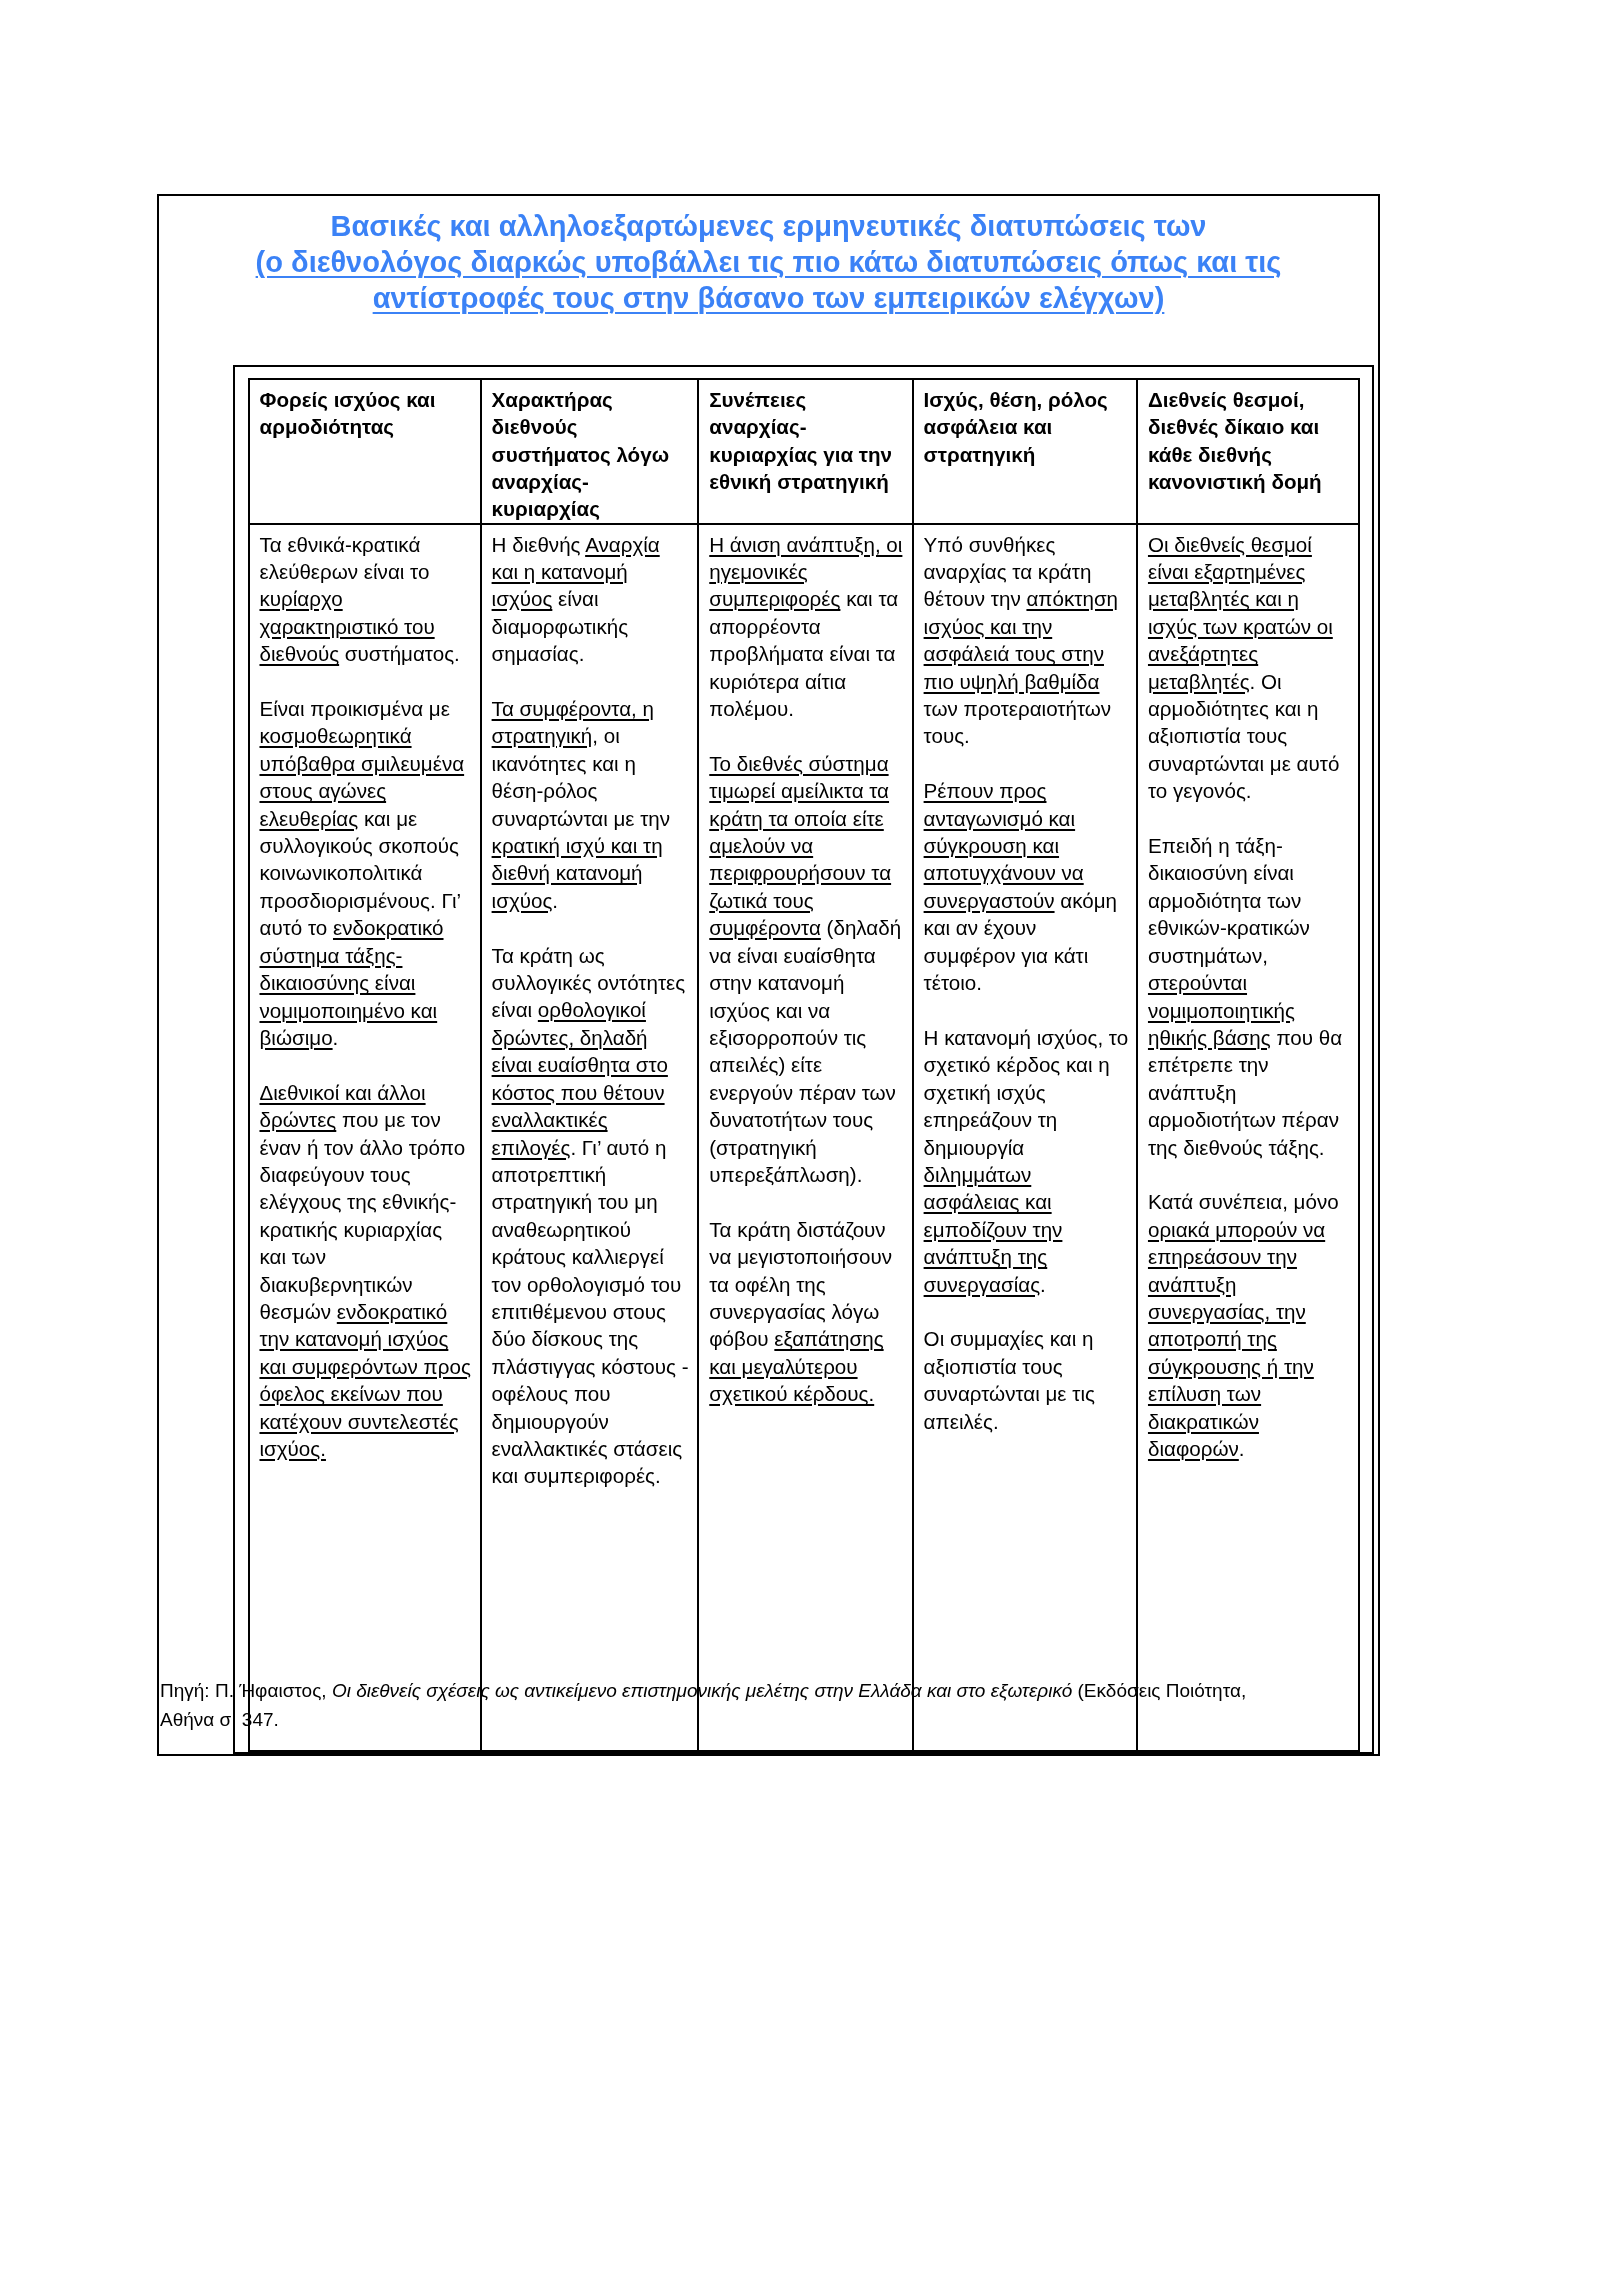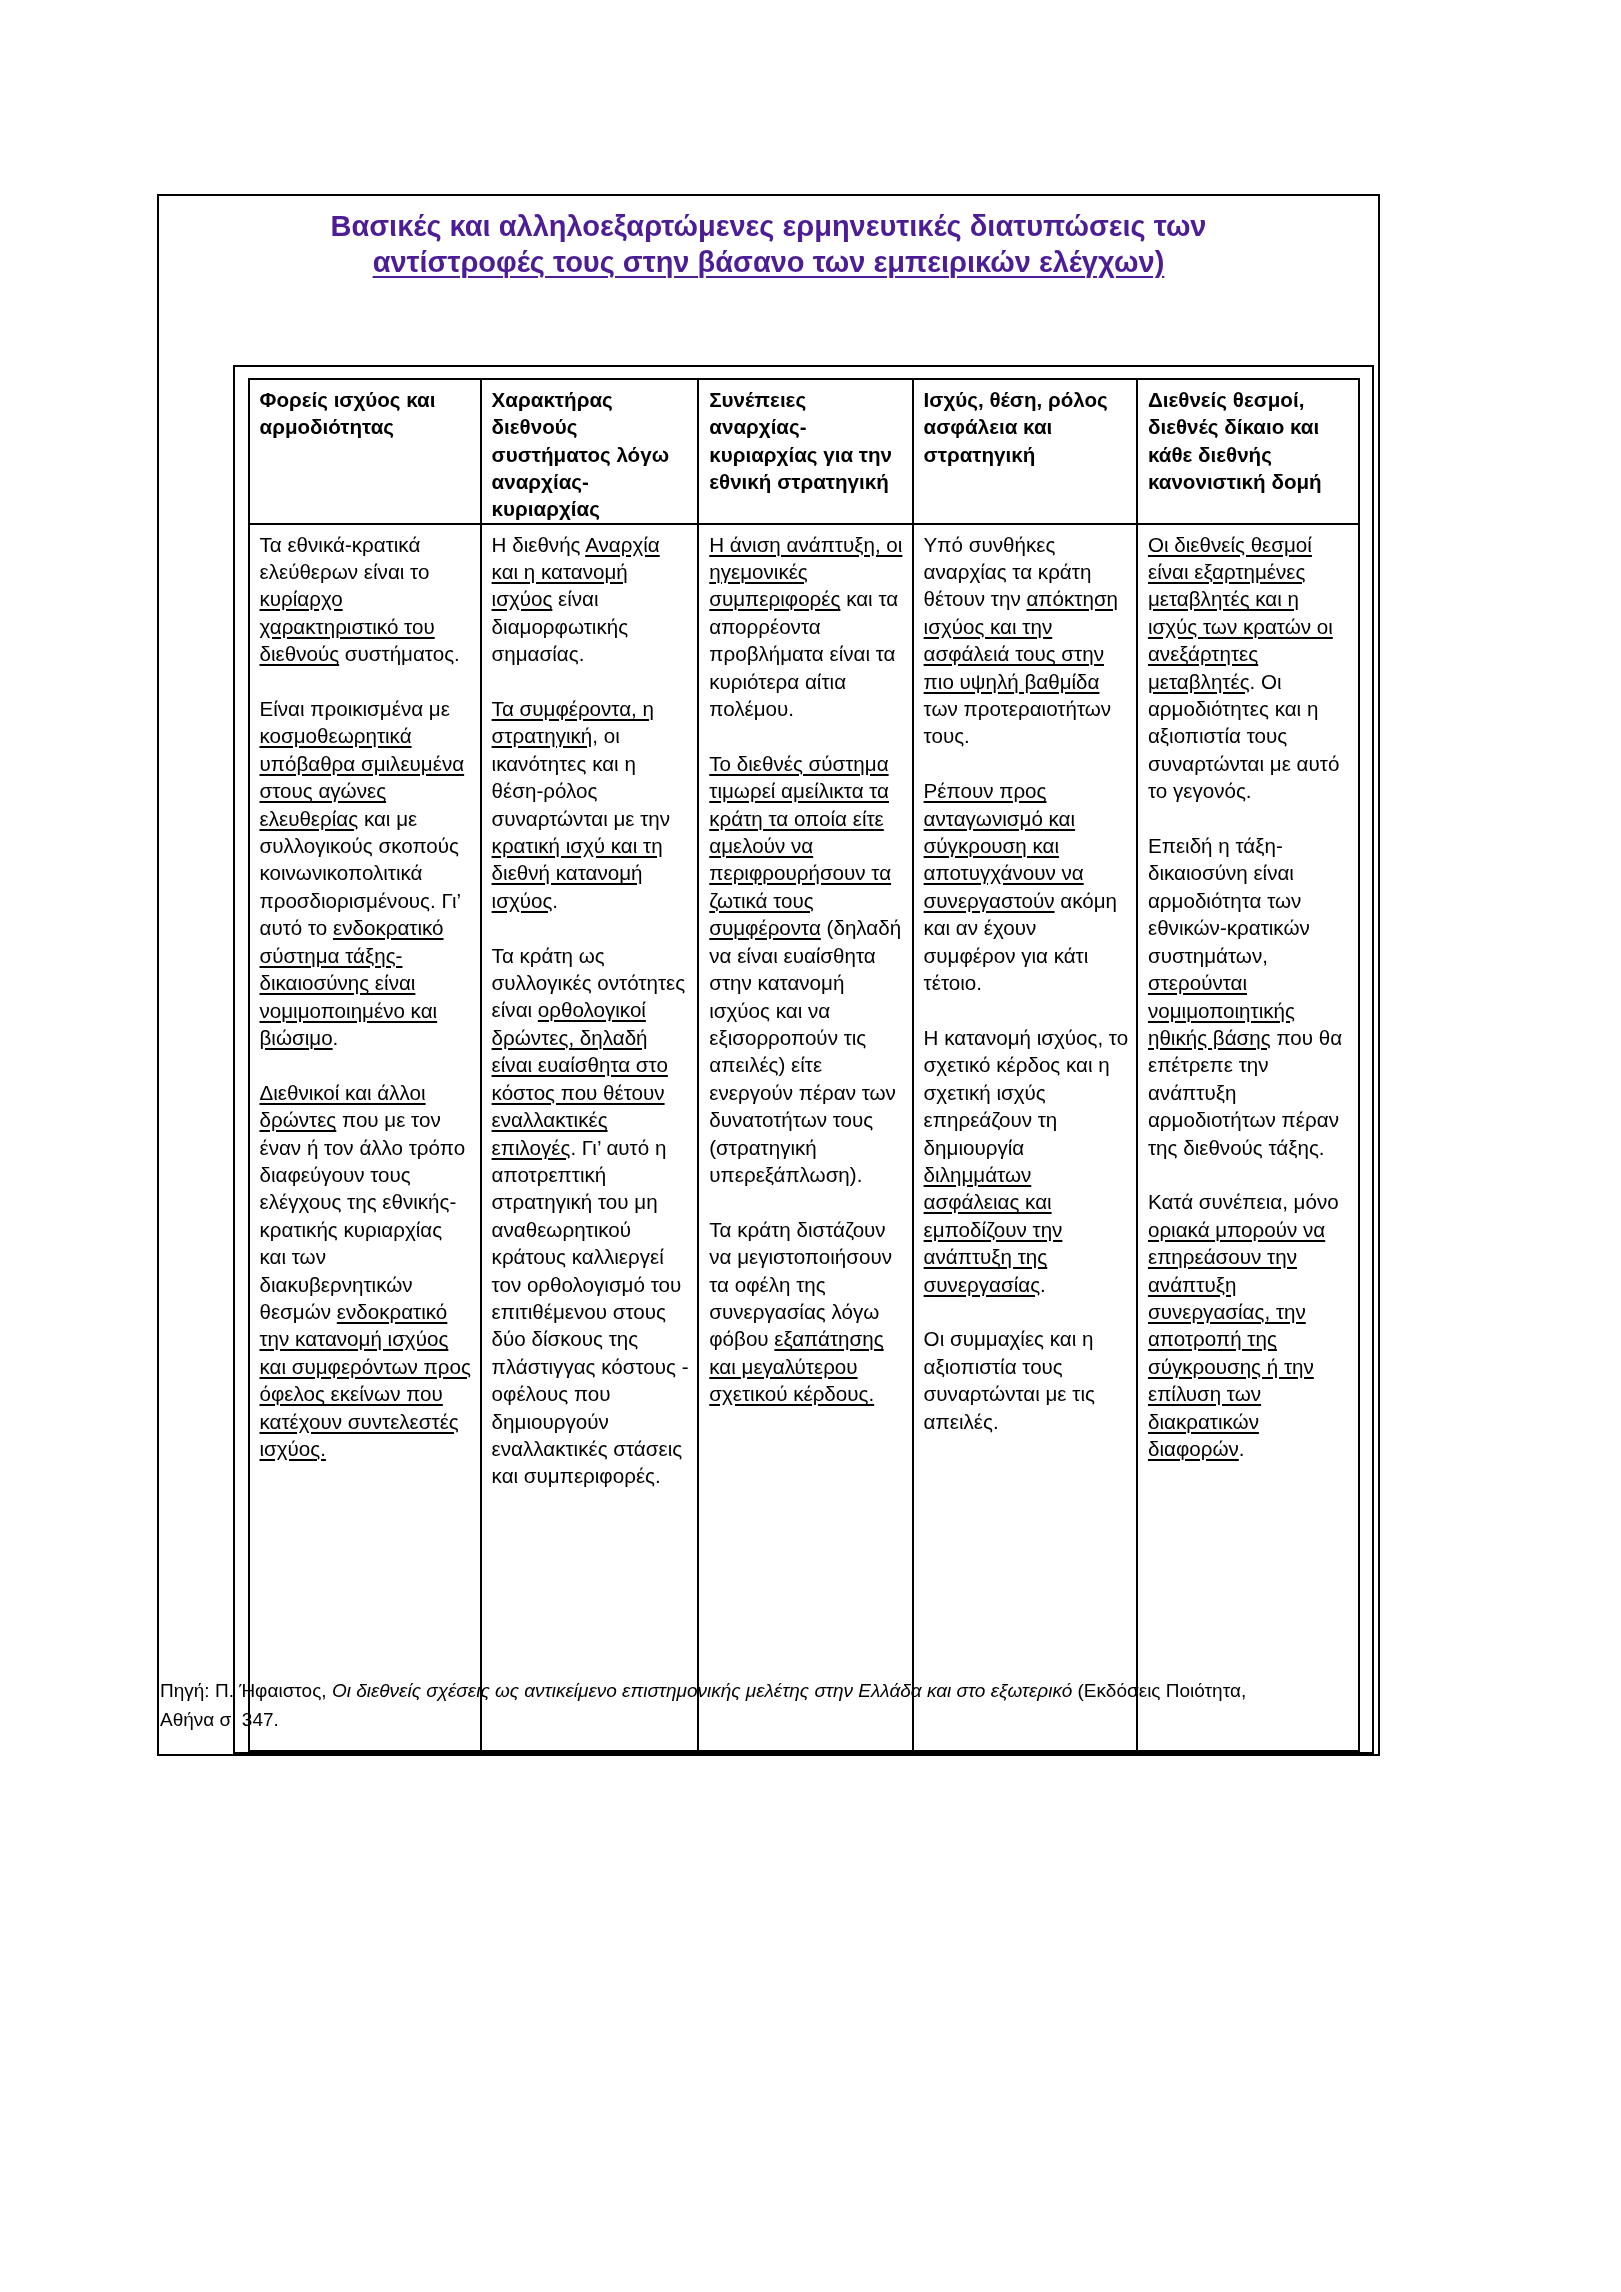--- a/index.html
+++ b/index.html
@@ -66,22 +66,23 @@
     width: 1117px;
     font-size: 19px;
     line-height: 29px;
   }
   .i { font-style: italic; }
 </style>
 </head>
 <body>
 
 <div class="figure">
-  <div class="title" id="title-block" style="color: #4c1d95;">
+  <div class="title" id="title-block" style="color: #3b82f6;">
     <div>Βασικές και αλληλοεξαρτώμενες ερμηνευτικές διατυπώσεις των</div>
+    <div class="tu">(ο διεθνολόγος διαρκώς υποβάλλει τις πιο κάτω διατυπώσεις όπως και τις</div>
     <div class="tu">αντίστροφές τους στην βάσανο των εμπειρικών ελέγχων)</div>
   </div>
 
   <div class="tframe">
     <table class="grid">
       <colgroup>
         <col class="w0">
           <col class="w1">
           <col class="w2">
           <col class="w3">

